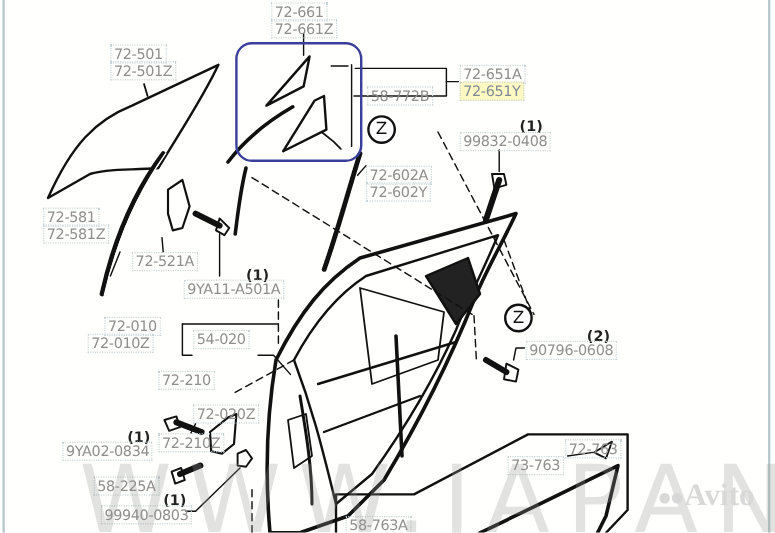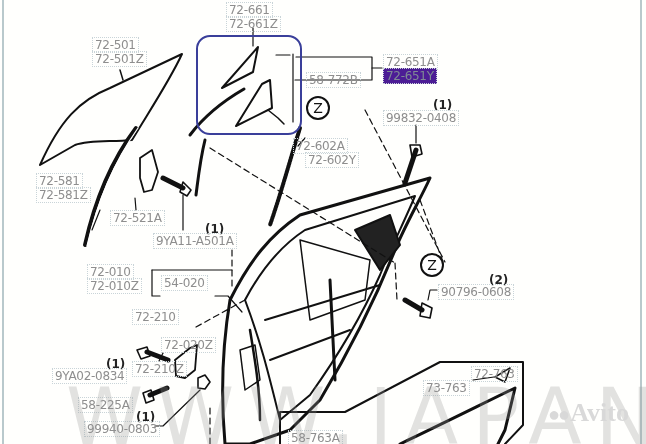--- a/index.html
+++ b/index.html
@@ -3,21 +3,21 @@
 <meta charset="utf-8">
 <style>
   html, body { margin:0; padding:0; background:#ffffff; }
   body { width:646px; height:444px; overflow:hidden; position:relative; font-family:"DejaVu Sans", sans-serif; }
   .frame { position:absolute; left:0; top:0; width:646px; height:444px; background:#fffffd; }
   .edge-left { position:absolute; left:2px; top:0; width:2px; height:444px; background:#b9c9cc; }
   .edge-right { position:absolute; left:640px; top:0; width:2px; height:444px; background:#b9c9cc; }
   svg.art { position:absolute; left:0; top:0; }
   .lbl { position:absolute; font-size:12px; line-height:14px; color:#8e8e8e; letter-spacing:-0.3px;
          border:1px dotted #c9d4d8; padding:0 2px; white-space:nowrap; background:transparent; }
-  .lbl.hl { background:#4c1d95; color:#7f8a95; }
+  .lbl.hl { background:#fef9c3; color:#7f8a95; }
   .qty { position:absolute; font-size:12px; color:#222; font-weight:bold; white-space:nowrap; }
   .zcirc { position:absolute; width:20px; height:20px; border:2px solid #111; border-radius:50%;
            font-size:14px; line-height:20px; text-align:center; color:#111; background:#fff; }
   .hlbox { position:absolute; left:196px; top:35px; width:102px; height:96px; border:2.5px solid #3a3f9a; border-radius:14px; }
   .wm { position:absolute; font-size:78px; color:rgba(150,150,150,0.28); letter-spacing:14px; white-space:nowrap;
         font-family:"DejaVu Sans", sans-serif; }
   .avito { position:absolute; left:548px; top:398px; font-size:26px; color:rgba(215,215,215,0.95); font-weight:bold;
            font-family:Liberation Serif, serif; white-space:nowrap; }
   .avito .dots { font-size:20px; letter-spacing:-2px; margin-right:2px; }
 </style>
@@ -122,33 +122,33 @@
 <div class="lbl" style="left:383px;top:54px;">72-651A</div>
 <div class="lbl hl" style="left:383px;top:68px;">72-651Y</div>
 
 <div class="lbl" style="left:306px;top:72px;">58-772B</div>
 
 <div class="zcirc" style="left:306px;top:96px;">Z</div>
 
 <div class="qty" style="left:433px;top:98px;">(1)</div>
 <div class="lbl" style="left:383px;top:110px;">99832-0408</div>
 
-<div class="lbl" style="left:293px;top:138px;">72-602A</div>
+<div class="lbl" style="left:305px;top:138px;">72-602A</div>
 <div class="lbl" style="left:305px;top:152px;">72-602Y</div>
 
 <div class="lbl" style="left:36px;top:173px;">72-581</div>
 <div class="lbl" style="left:36px;top:187px;">72-581Z</div>
 
 <div class="lbl" style="left:110px;top:210px;">72-521A</div>
 
 <div class="qty" style="left:205px;top:222px;">(1)</div>
 <div class="lbl" style="left:141px;top:233px;margin-left:12px;">9YA11-A501A</div>
 
 <div class="lbl" style="left:87px;top:264px;">72-010</div>
-<div class="lbl" style="left:87px;top:278px;text-align:right;">72-010Z</div>
+<div class="lbl" style="left:73px;top:278px;text-align:right;">72-010Z</div>
 
 <div class="lbl" style="left:161px;top:275px;">54-020</div>
 <div class="lbl" style="left:161px;top:289px;margin-top:48px;">72-020Z</div>
 
 <div class="zcirc" style="left:420px;top:253px;">Z</div>
 
 <div class="qty" style="left:489px;top:273px;">(2)</div>
 <div class="lbl" style="left:438px;top:284px;">90796-0608</div>
 
 <div class="lbl" style="left:132px;top:309px;">72-210</div>

